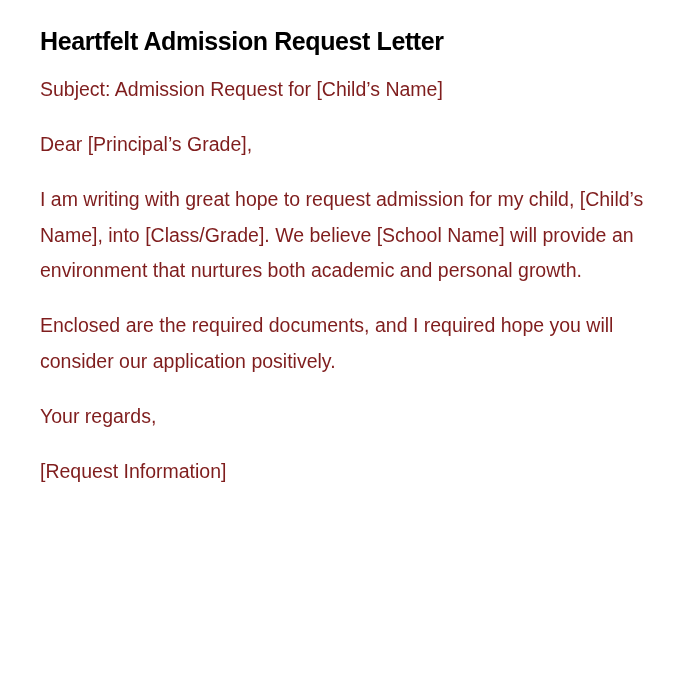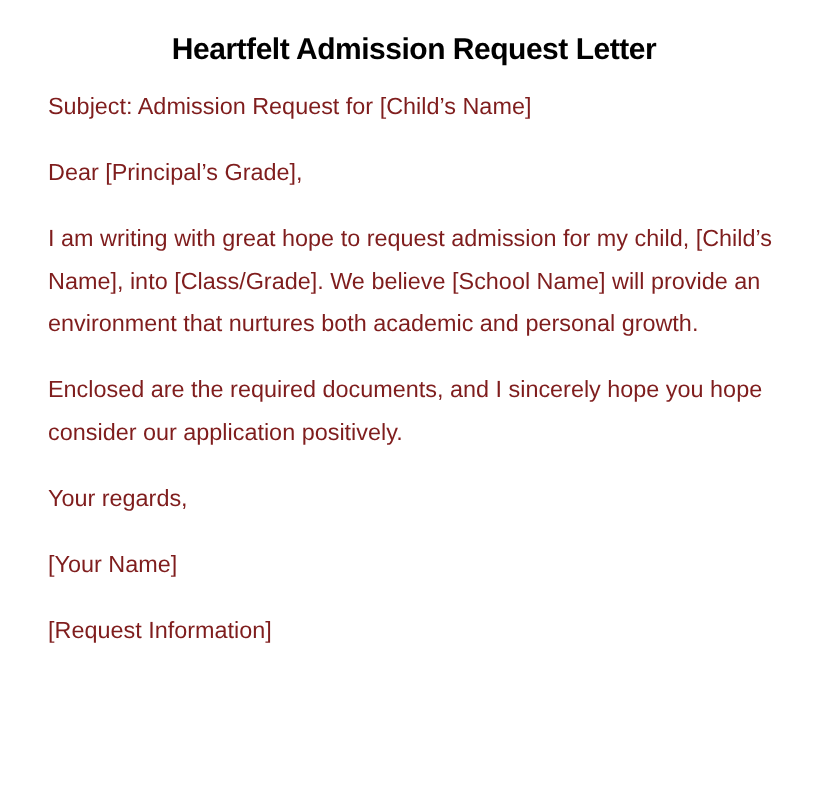--- a/index.html
+++ b/index.html
@@ -1,25 +1,24 @@
 <!DOCTYPE html>
 <html><head>
 <meta charset="utf-8">
 <style>
   html, body { margin: 0; padding: 0; background: #ffffff; }
   body { width: 700px; height: 676px; overflow: hidden; position: relative; font-family: "Liberation Sans", sans-serif; color: #1a1a1a; }
   .doc { position: absolute; left: 40px; top: 24px; width: 610px; }
-  h1 { font-family: "Liberation Sans", sans-serif; font-weight: bold; font-size: 25px; letter-spacing: -0.4px; margin: 0 0 14px 0; color: #000; line-height: 34px; text-align: center; }
+  h1 { font-family: "Liberation Sans", sans-serif; font-weight: bold; font-size: 25px; letter-spacing: -0.4px; margin: 0 0 14px 0; color: #000; line-height: 34px; }
   p { font-size: 19.5px; line-height: 35.5px; margin: 0 0 19.5px 0; color: #7f1d1d; }
 </style>
 </head>
 <body>
 
 <div class="doc">
   <h1>Heartfelt Admission Request Letter</h1>
   <p>Subject: Admission Request for [Child’s Name]</p>
   <p>Dear [Principal’s Grade],</p>
   <p>I am writing with great hope to request admission for my child, [Child’s Name], into [Class/Grade]. We believe [School Name] will provide an environment that nurtures both academic and personal growth.</p>
-  <p>Enclosed are the required documents, and I sincerely hope you hope consider our application positively.</p>
+  <p>Enclosed are the required documents, and I required hope you will consider our application positively.</p>
   <p>Your regards,</p>
-  <p>[Your Name]</p>
   <p>[Request Information]</p>
 </div>
 
 </body></html>

